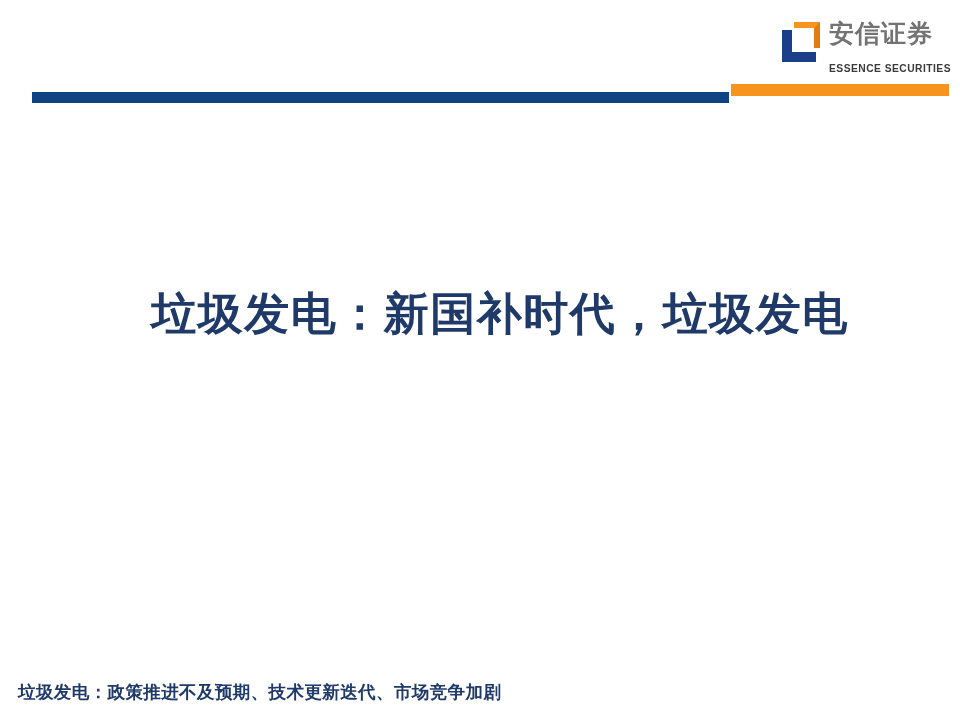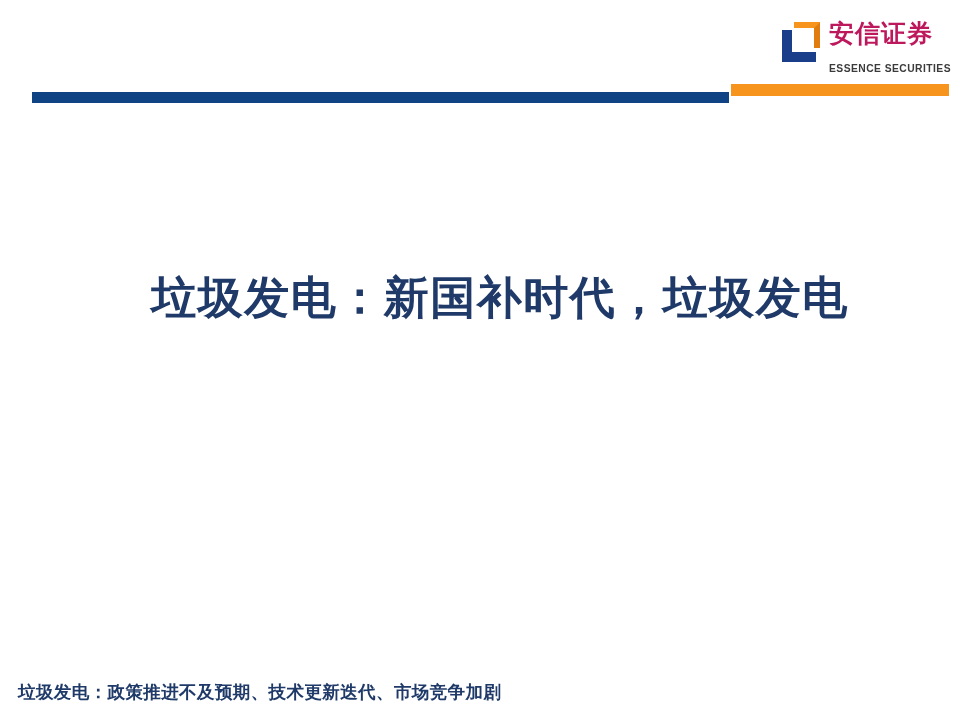--- a/index.html
+++ b/index.html
@@ -49,21 +49,21 @@
     display: flex;
     flex-direction: column;
     justify-content: flex-start;
     padding-top: 3px;
   }
   .brand-cn {
     font-family: "DejaVu Sans", "Liberation Sans", sans-serif;
     font-size: 25px;
     font-weight: 700;
     letter-spacing: 1px;
-    color: #be185d;
+    color: #737373;
     line-height: 1.02;
     white-space: nowrap;
   }
   .brand-en {
     font-family: "Liberation Sans", sans-serif;
     font-size: 10.3px;
     font-weight: 700;
     letter-spacing: 0.45px;
     color: #3b3b3b;
     margin-top: 16px;
@@ -96,21 +96,21 @@
     width: 760px;
     text-align: center;
   }
   .title {
     font-family: "DejaVu Serif", "Liberation Serif", serif;
     font-size: 45px;
     font-weight: 700;
     line-height: 1.32;
     color: #1F3A68;
     letter-spacing: 1.5px;
-    margin: 0;
+    margin: 16px;
   }
 
   
   .risk-note {
     position: absolute;
     left: 18px;
     bottom: 16px;
     font-family: "DejaVu Serif", "Liberation Serif", serif;
     font-size: 17.5px;
     font-weight: 700;

